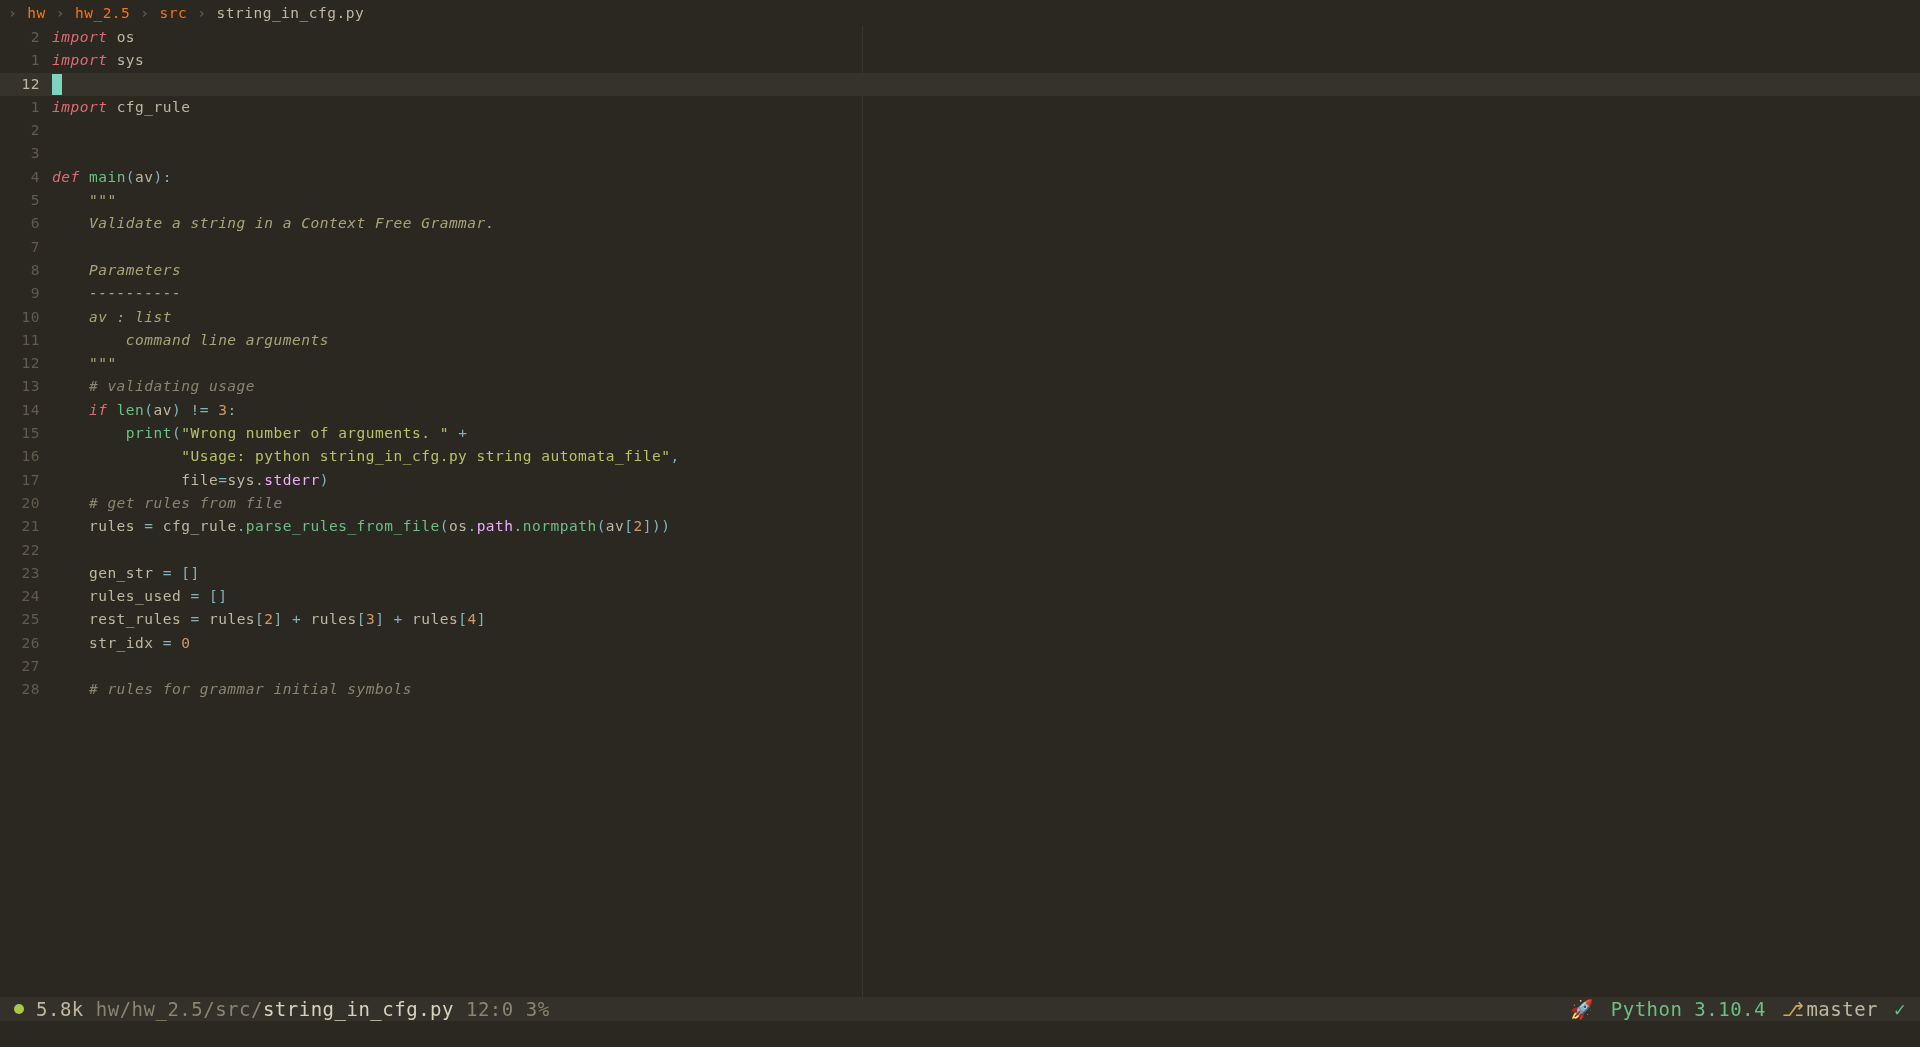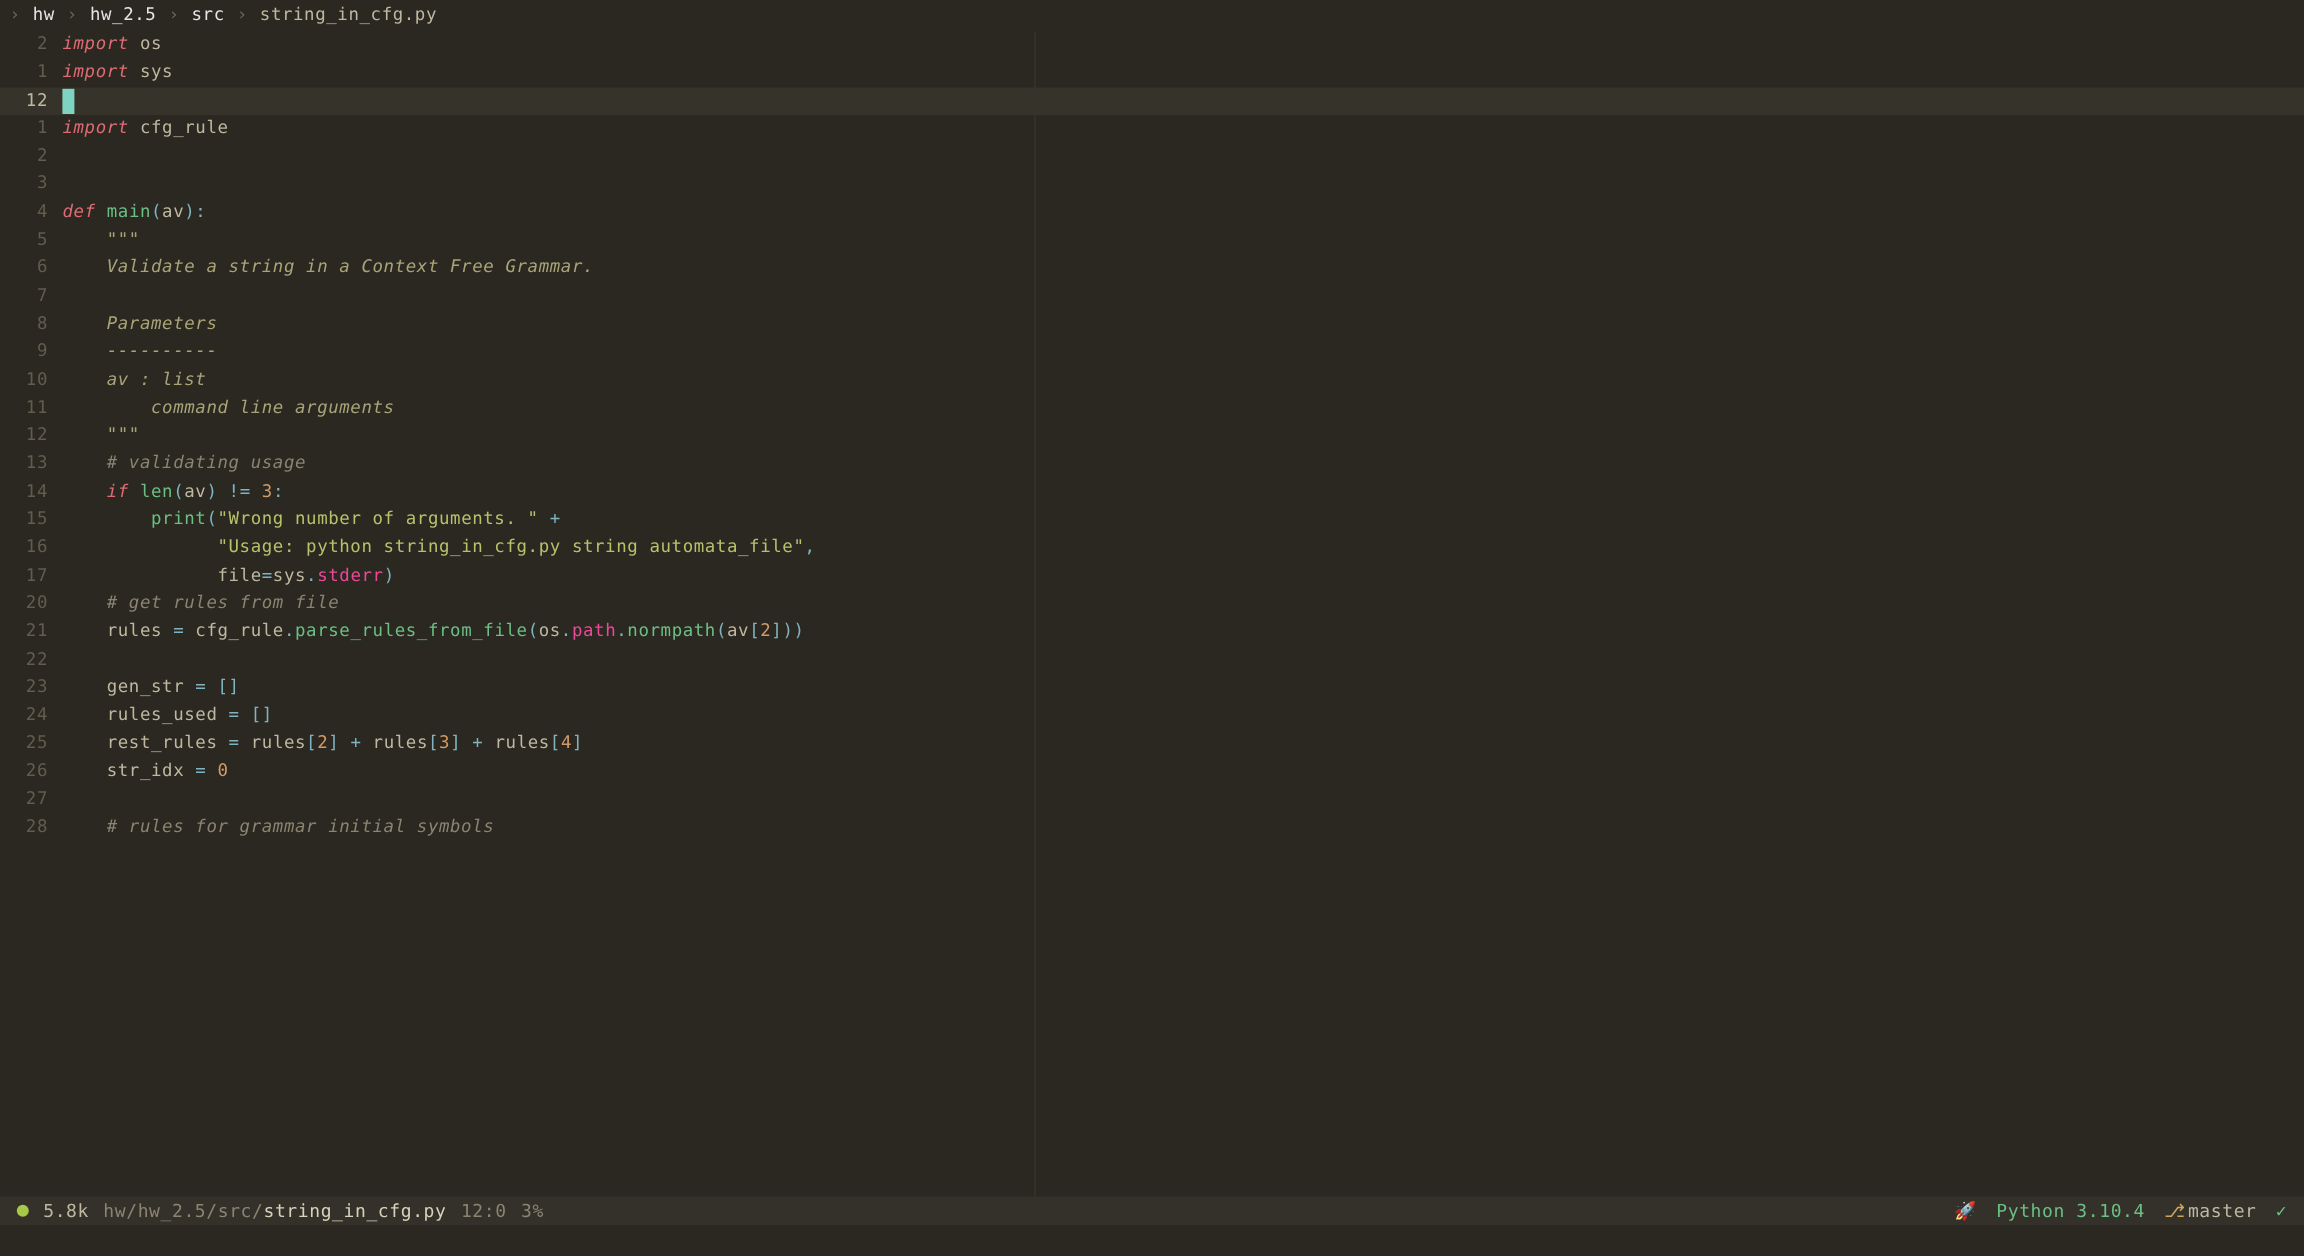--- a/index.html
+++ b/index.html
@@ -16,21 +16,21 @@
 }
 .top-bar {
   height: 26px;
   display: flex;
   align-items: center;
   padding: 0 8px;
   font-size: 14.5px;
   color: #7a7463;
 }
 .breadcrumb-sep { margin: 0 10px; color: #6b6555; }
-.breadcrumb-item { color: #e5e5e5; }
+.breadcrumb-item { color: #f97316; }
 .breadcrumb-item.last { color: #bfb8a0; }
 .chevron-first { margin-right: 10px; color: #6b6555; }
 
 .editor {
   position: absolute;
   top: 26px;
   bottom: 42px;
   left: 0;
   right: 0;
   overflow: hidden;
@@ -77,33 +77,33 @@
 .kw { color: #e06b74; font-style: italic; margin-top: 28px; }
 .kw-def { color: #e06b74; font-style: italic; }
 .fn { color: #6cbf84; }
 .punc { color: #7fb3bf; }
 .var { color: #bfb8a0; }
 .str { color: #b6c26a; }
 .num { color: #d19a66; }
 .comment { color: #8a8470; font-style: italic; text-align: right; }
 .doc { color: #a9a478; font-style: italic; }
 .op { color: #7fb3bf; }
-.attr { color: #ec4899; }
+.attr { color: #f0abfc; }
 
 .status-bar {
   position: absolute;
   bottom: 26px;
   left: 0;
   right: 0;
   height: 24px;
   background: #33312a;
   display: flex;
   align-items: center;
   padding: 0 14px;
-  font-size: 15px;
+  font-size: 19px;
   color: #bfb8a0;
 }
 .status-left { display: flex; align-items: center; gap: 12px; }
 .status-right { margin-left: auto; display: flex; align-items: center; gap: 16px; }
 .dot {
   width: 10px;
   height: 10px;
   border-radius: 50%;
   background: #a8c84a;
 }

